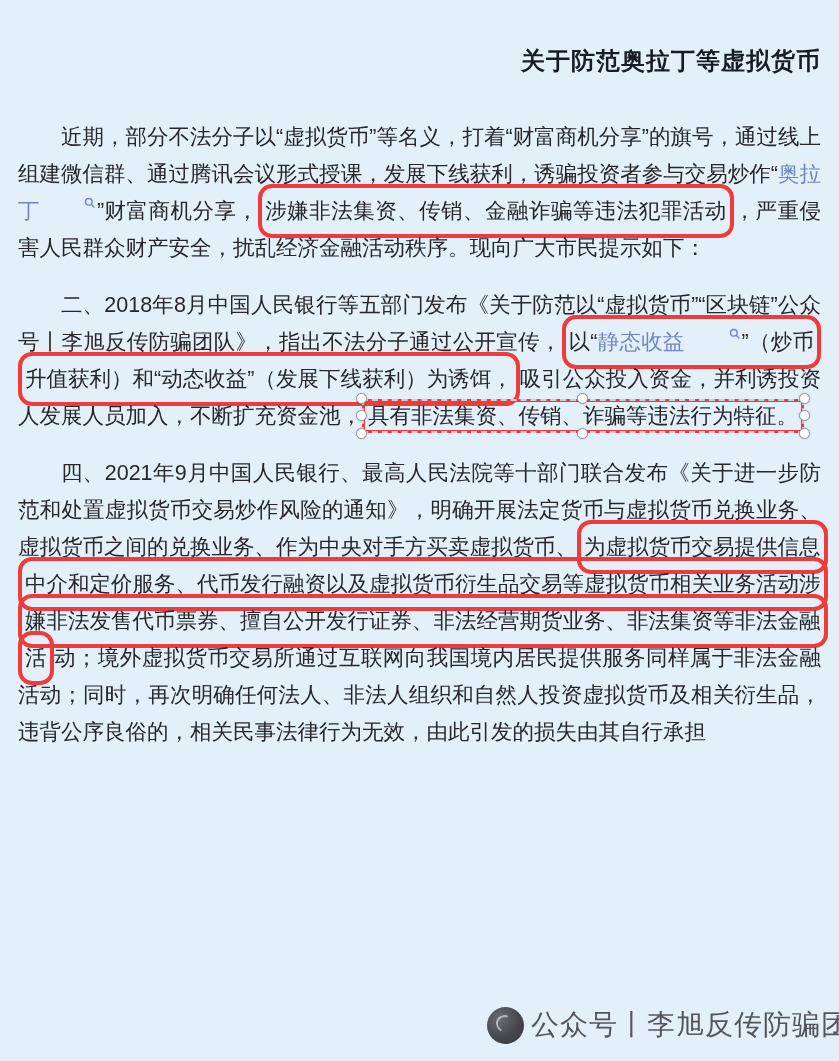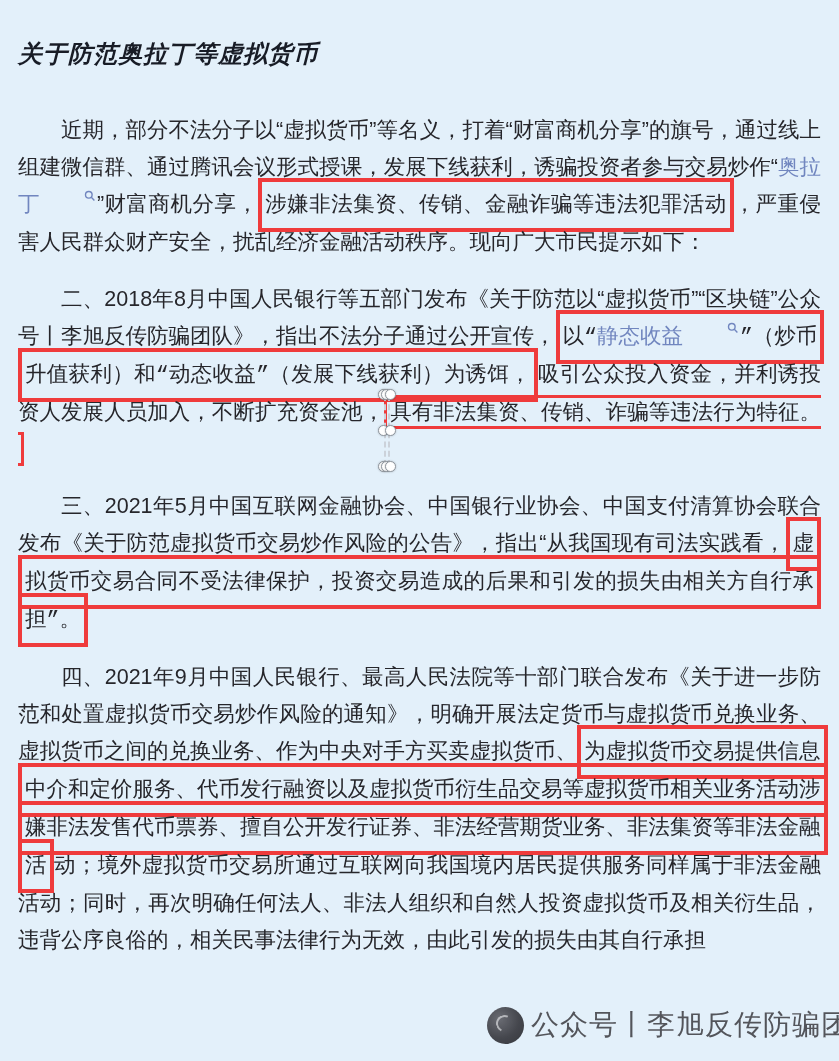--- a/index.html
+++ b/index.html
@@ -16,45 +16,43 @@
     position:relative;
     width:839px;height:1061px;
     margin:0 auto;
     background:var(--page-bg);
     padding:20px 18px 0 18px;
     overflow:hidden;
     font-family:"Liberation Sans","DejaVu Sans",sans-serif;
     color:var(--body-text);
   }
   .title{
-    text-align:left;
+    text-align:right;
     font-size:24px;
     font-weight:bold;
     line-height:36px;
     letter-spacing:1px;
     color:var(--title-text);
-    margin-top:16px;
-    font-style:italic;
+    margin-top:23px;
   }
   .doc-body p.doc-para{
     margin:20px 0 0 0;
     font-size:21.5px;
     line-height:37px;
     text-align:justify;
     text-indent:2em;
     color:var(--body-text);
   }
   .doc-body p.doc-para:first-child{margin-top:40px;}
   .seg-redbox{
     border:4px solid var(--highlight-red);
-    border-radius:0;
+    border-radius:14px;
     padding:11px 3px;
     -webkit-box-decoration-break:clone;
     box-decoration-break:clone;
-    font-family:Liberation Mono, monospace;
   }
   .seg-link{color:var(--link-blue);cursor:pointer;}
   .link-sup{display:inline-block;vertical-align:9px;line-height:0;margin:0 1px;}
   .link-sup svg{display:inline-block;}
   .seg-selectbox{
     position:relative;
     border:3px solid var(--highlight-red);
     padding:2px 3px;
   }
   .sel-dash{
@@ -102,21 +100,20 @@
 
   <div class="doc-body">
       <p class="doc-para"><span class="">近期，部分不法分子以“虚拟货币”等名义，打着“财富商机分享”的旗号，通过线上组建微信群、通过腾讯会议形式授课，发展下线获利，诱骗投资者参与交易炒作“</span><span class="seg-link">奥拉丁<span class="link-sup"><svg width="12" height="12" viewBox="0 0 12 12">
               <circle cx="4.8" cy="4.8" r="3.3" fill="none" stroke="currentColor" stroke-width="1.4"></circle>
               <line x1="7.3" y1="7.3" x2="10.4" y2="10.4" stroke="currentColor" stroke-width="1.4"></line>
             </svg></span></span><span class="">”财富商机分享，</span><span class="seg-redbox"><span class="">涉嫌非法集资、传销、金融诈骗等违法犯罪活动</span></span><span class="">，严重侵害人民群众财产安全，扰乱经济金融活动秩序。现向广大市民提示如下：</span></p>
       <p class="doc-para"><span class="">二、2018年8月中国人民银行等五部门发布《关于防范以“虚拟货币”“区块链”公众号丨李旭反传防骗团队》，指出不法分子通过公开宣传，</span><span class="seg-redbox"><span class="">以“</span><span class="seg-link">静态收益<span class="link-sup"><svg width="12" height="12" viewBox="0 0 12 12">
                 <circle cx="4.8" cy="4.8" r="3.3" fill="none" stroke="currentColor" stroke-width="1.4"></circle>
                 <line x1="7.3" y1="7.3" x2="10.4" y2="10.4" stroke="currentColor" stroke-width="1.4"></line>
               </svg></span></span><span class="">”（炒币升值获利）和“动态收益”（发展下线获利）为诱饵，</span></span><span class="">吸引公众投入资金，并利诱投资人发展人员加入，不断扩充资金池，</span><span class="seg-selectbox"><span class="">具有非法集资、传销、诈骗等违法行为特征。</span><span class="sel-dash"></span><span class="handle h-tl"></span><span class="handle h-tc"></span><span class="handle h-tr"></span><span class="handle h-ml"></span><span class="handle h-mr"></span><span class="handle h-bl"></span><span class="handle h-bc"></span><span class="handle h-br"></span></span></p>
-      <p class="doc-para"><span class="">三、2021年5月中国互联网金融协会、中国银行业协会、中国支付清算协会联合发布《关于防范虚拟货币交易炒作风险的公告》，指出“从我国现有司法实践看，</span><span class="seg-redbox"><span class="">虚拟货币交易合同不受法律保护，投资交易造成的后果和引发的损失由相关方自行承担”。</span></span></p>
       <p class="doc-para"><span class="">四、2021年9月中国人民银行、最高人民法院等十部门联合发布《关于进一步防范和处置虚拟货币交易炒作风险的通知》，明确开展法定货币与虚拟货币兑换业务、虚拟货币之间的兑换业务、作为中央对手方买卖虚拟货币、</span><span class="seg-redbox"><span class="">为虚拟货币交易提供信息中介和定价服务、代币发行融资以及虚拟货币衍生品交易等虚拟货币相关业务活动涉嫌非法发售代币票券、擅自公开发行证券、非法经营期货业务、非法集资等非法金融活</span></span><span class="">动；境外虚拟货币交易所通过互联网向我国境内居民提供服务同样属于非法金融活动；同时，再次明确任何法人、非法人组织和自然人投资虚拟货币及相关衍生品，违背公序良俗的，相关民事法律行为无效，由此引发的损失由其自行承担</span></p>
     </div>
 
   <div class="watermark">
     <span class="wm-logo"></span>
     <span class="wm-text">公众号丨李旭反传防骗团队</span>
   </div>
 </div>
 
 </body></html>

